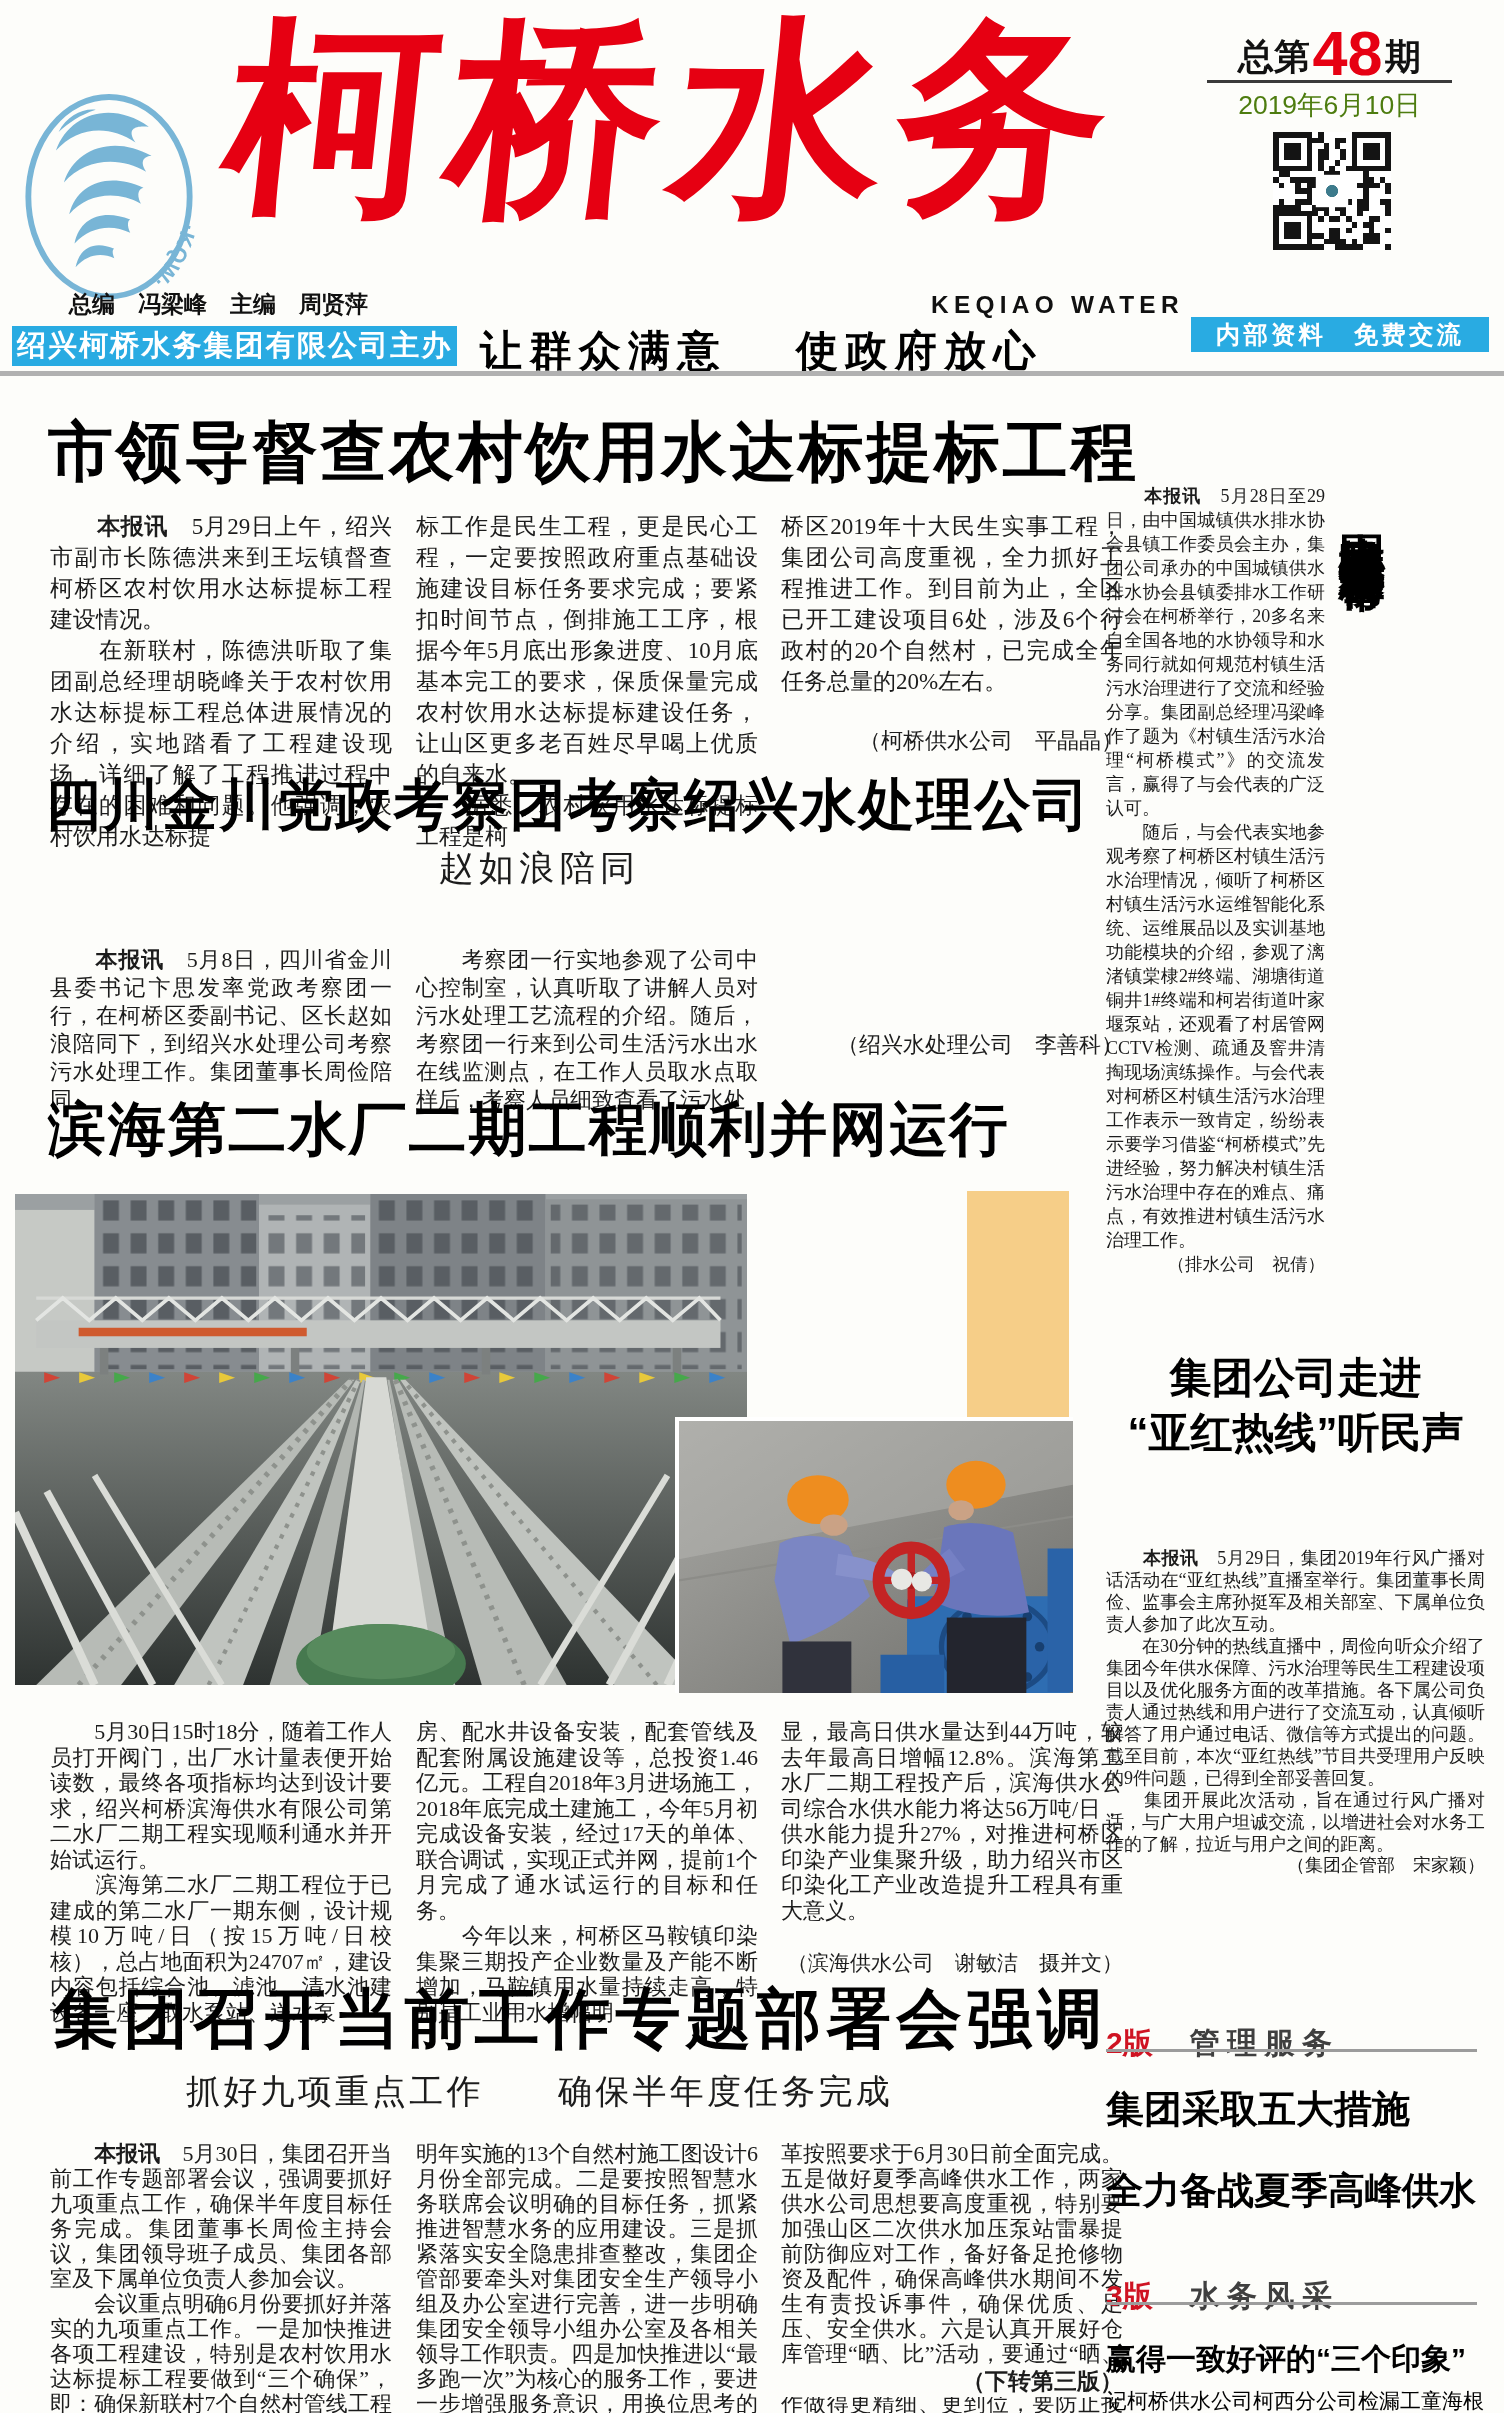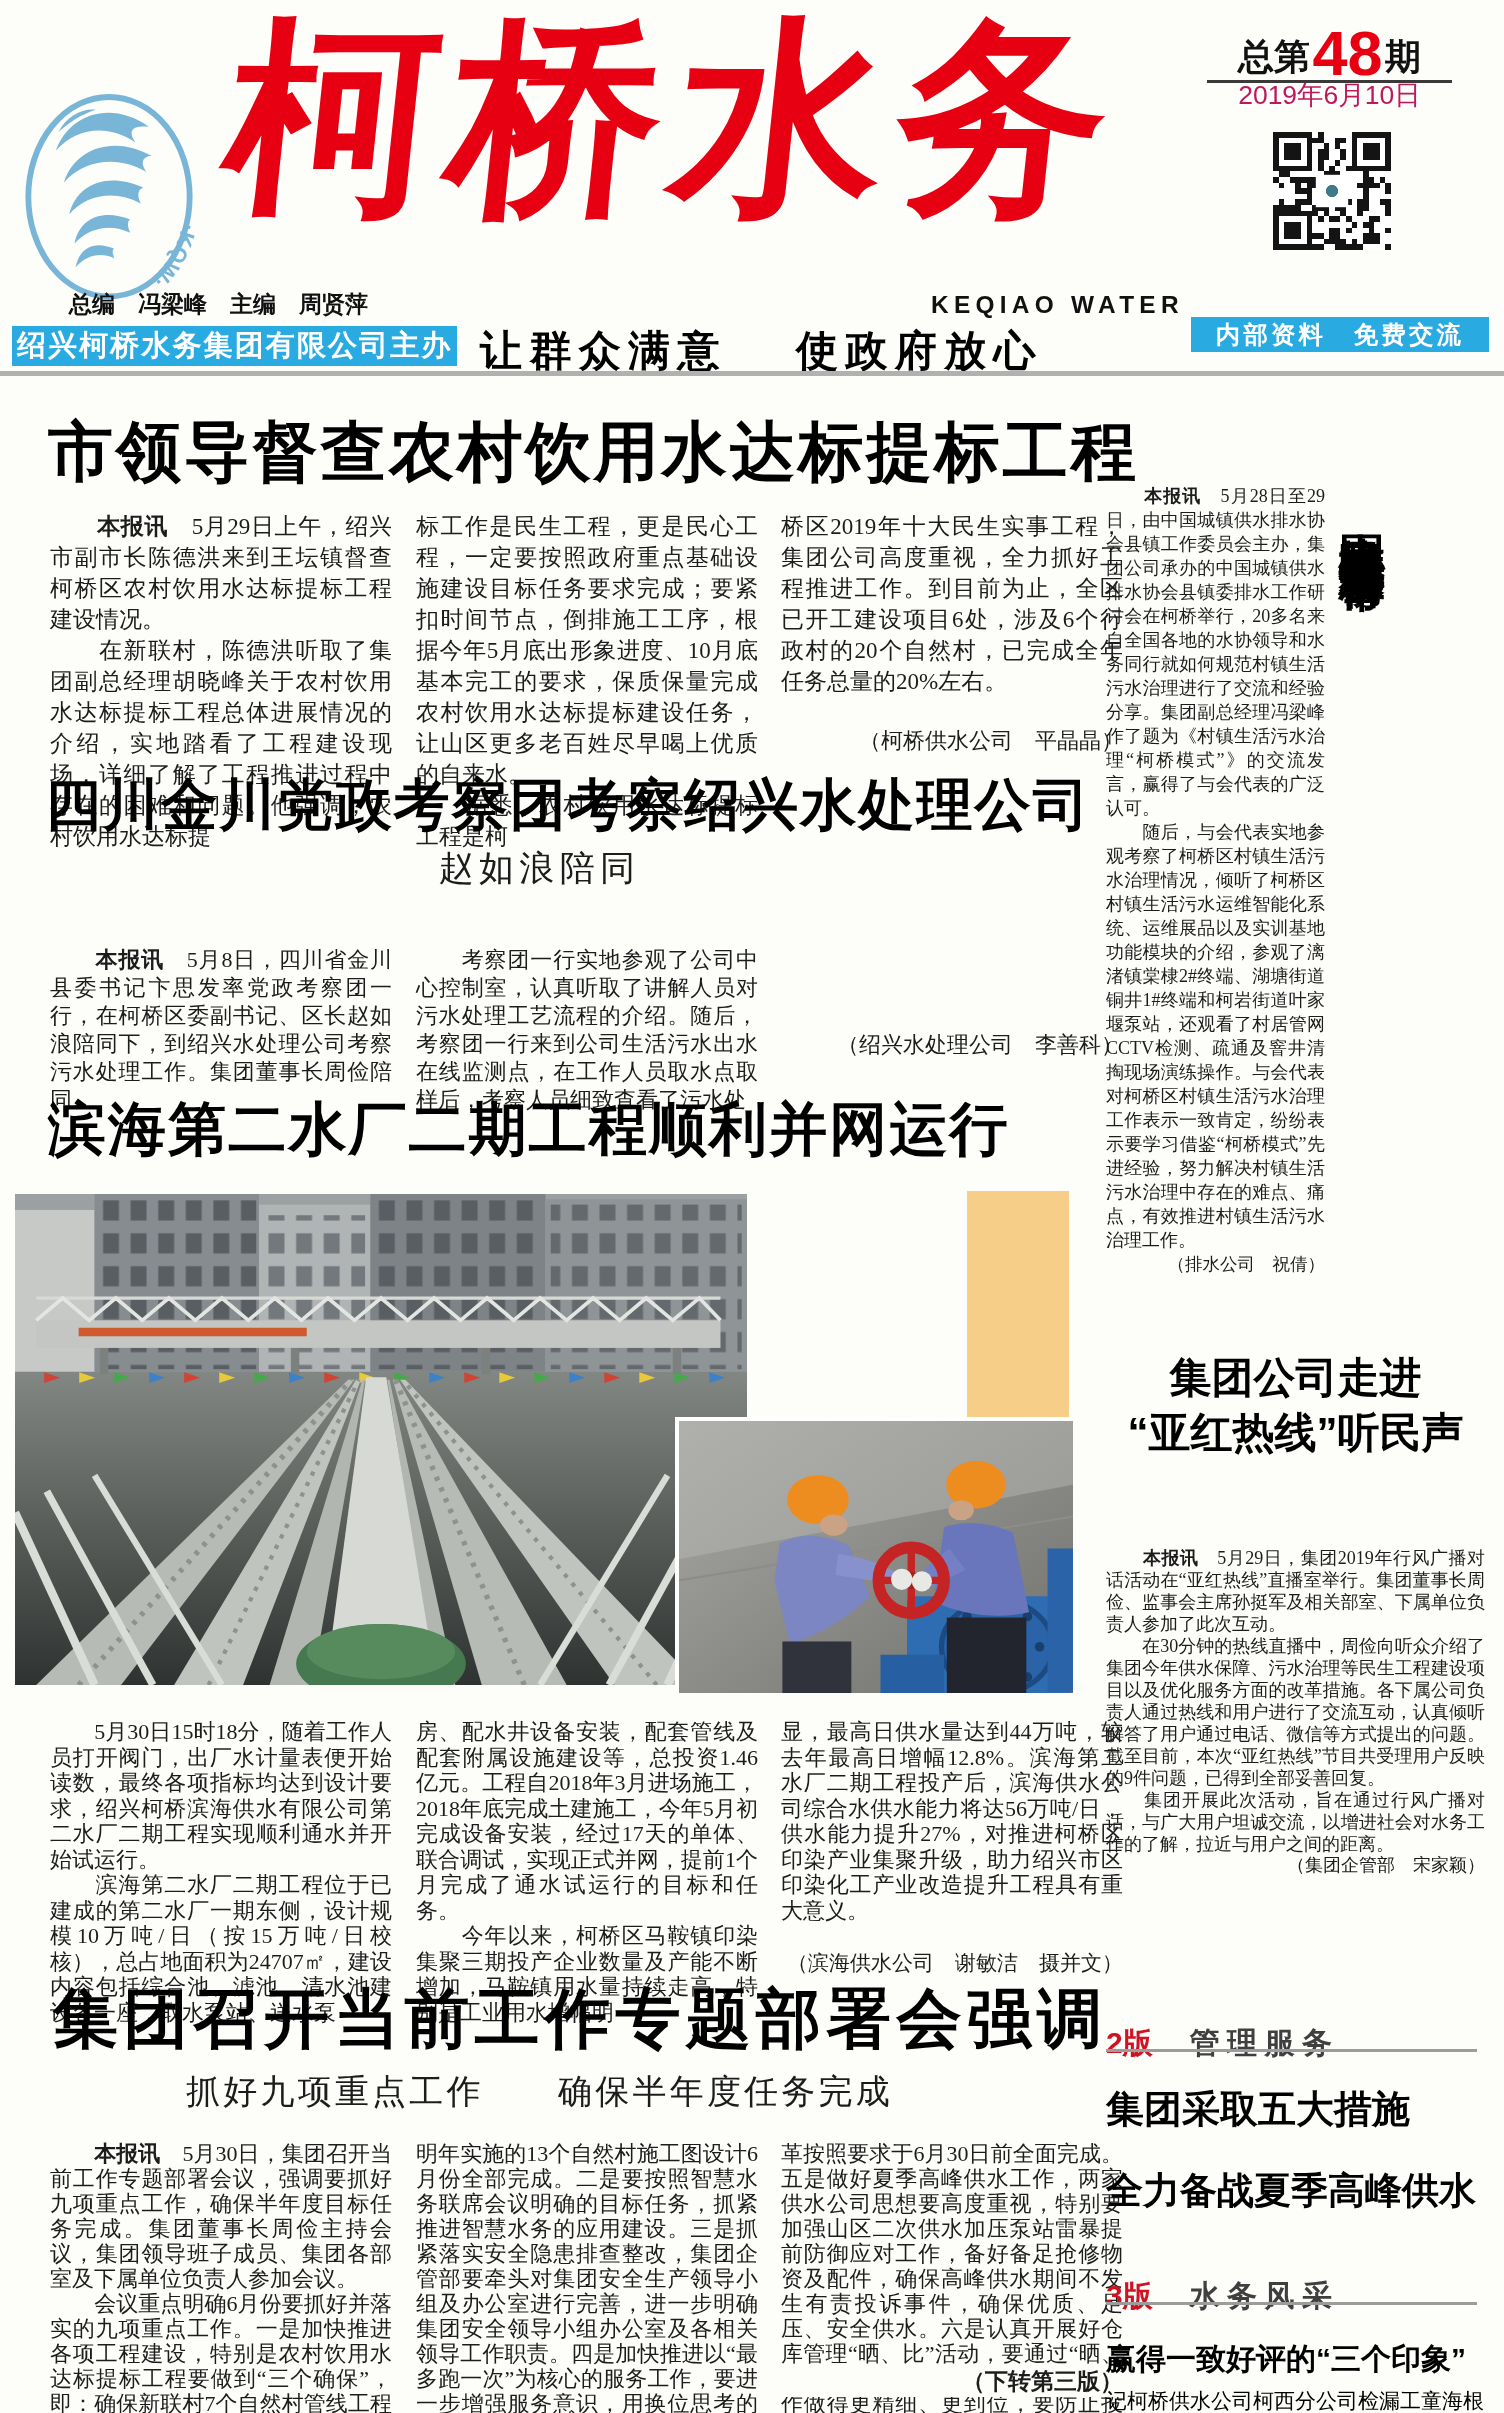--- a/index.html
+++ b/index.html
@@ -21,22 +21,22 @@
             font-family:"Liberation Sans","DejaVu Sans",sans-serif;font-weight:600;}
   .bluebar{position:absolute;background:#29abe2;color:#fff;display:flex;align-items:center;justify-content:center;
            font-family:"Liberation Sans","DejaVu Sans",sans-serif;font-weight:700;}
   .slogan{position:absolute;left:480px;top:323px;width:563px;display:flex;justify-content:space-between;
           font-family:"Liberation Sans","DejaVu Sans",sans-serif;font-weight:900;font-size:42px;letter-spacing:7.4px;color:#000;}
   .issue{position:absolute;left:1205px;top:22px;width:249px;text-align:center;color:#111;
          font-family:"Liberation Sans","DejaVu Sans",sans-serif;font-weight:700;}
   .issue .no{color:#e60012;font-size:63px;line-height:1;vertical-align:-6.4px;}
   .issue .fix{font-size:36px;margin-top:28px;}
   .issue-rule{position:absolute;left:1207px;top:80px;width:245px;height:2.7px;background:#3a3a3a;}
-  .date{position:absolute;left:1205px;top:77px;width:249px;text-align:center;font-size:26.5px;
-        font-family:"Liberation Sans","DejaVu Sans",sans-serif;color:#be185d;}
+  .date{position:absolute;left:1205px;top:87px;width:249px;text-align:center;font-size:26.5px;
+        font-family:"Liberation Sans","DejaVu Sans",sans-serif;color:#4d7c0f;}
   .qr{position:absolute;left:1273px;top:132px;width:118px;height:118px;background:#fff;display:grid;
       grid-template-columns:repeat(21,1fr);grid-template-rows:repeat(21,1fr);}
   .qr div{background:#141414;}
   .qr::after{content:"";position:absolute;left:39%;top:39%;width:22%;height:22%;
              background:radial-gradient(circle at 50% 50%, #3d7b8c 32%, #fff 34%);box-shadow:0 0 0 3.2px #fff;}
   .grayrule{position:absolute;left:0;top:371px;width:1504px;height:5.3px;background:#b1b1b1;}
   
   .photo{position:absolute;display:block;}
   .tanblock{position:absolute;left:967px;top:1191px;width:102px;height:229px;background:#f6ce88;}
   .inset{border-left:4.2px solid #fff;border-top:4.2px solid #fff;}

